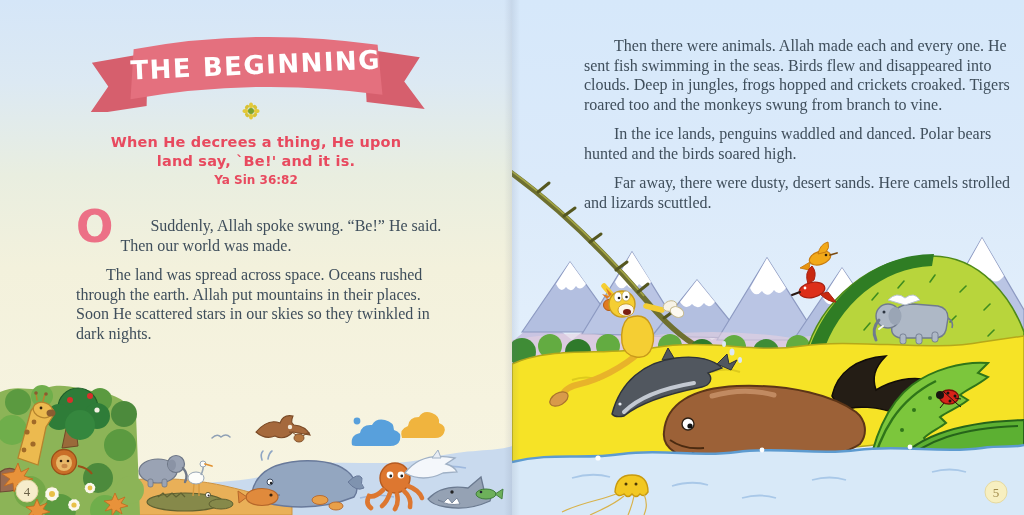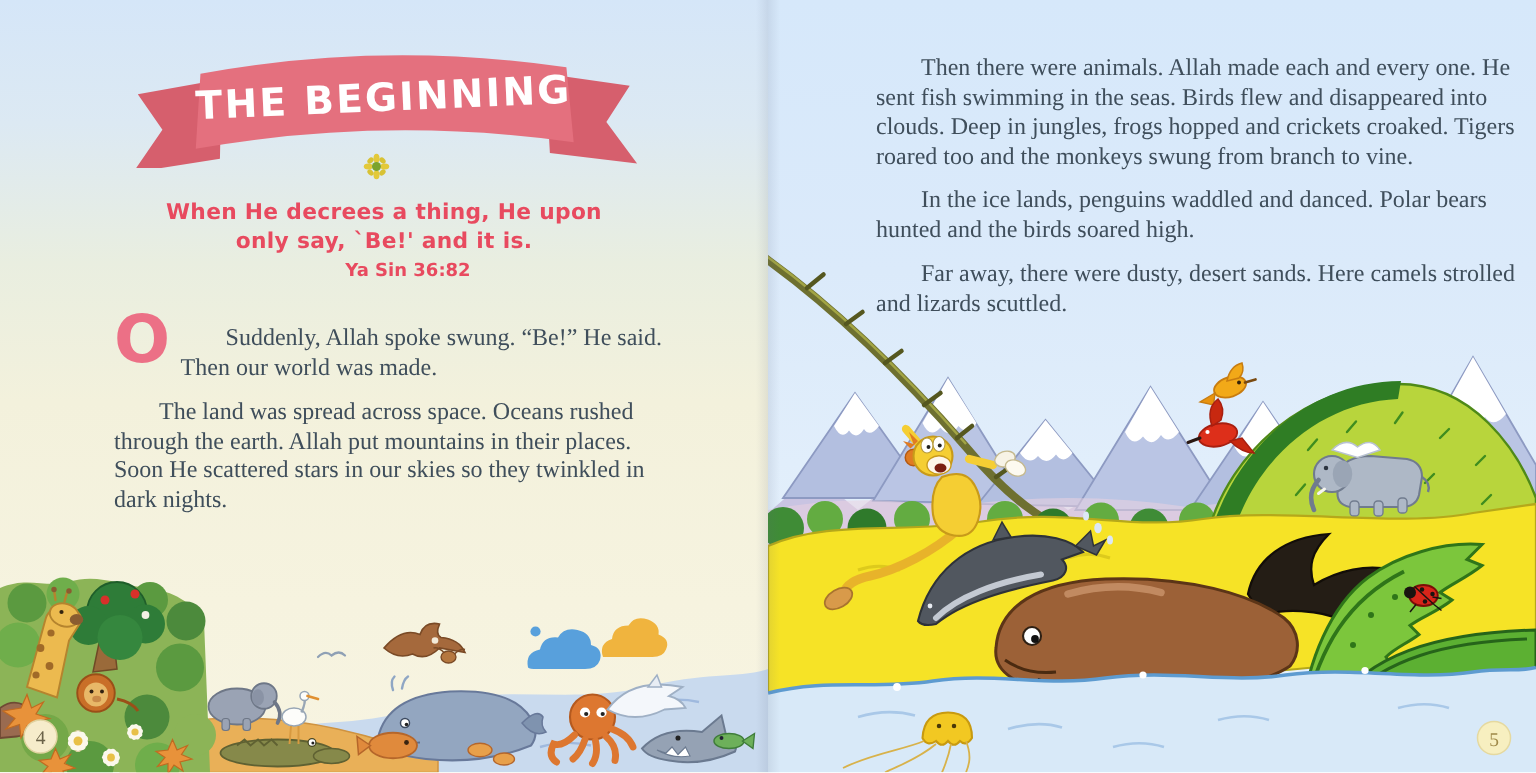--- a/index.html
+++ b/index.html
@@ -10,21 +10,21 @@
   .page.right{left:512px;background:linear-gradient(180deg,#d6e8fa 0%,#dbeafa 35%,#e1eefb 60%,#e9f3fc 100%);padding-left:48px;}
   .gutter{position:absolute;left:504px;top:0;width:16px;height:515px;pointer-events:none;
           background:linear-gradient(90deg,rgba(90,100,125,0) 0%,rgba(90,100,125,.12) 50%,rgba(90,100,125,0) 100%);}
   .banner{position:absolute;left:84px;top:26px;}
   .banner text{font-family:"DejaVu Sans",sans-serif;font-weight:bold;}
   .flower{position:absolute;left:242px;top:102px;}
   .quote{position:absolute;top:133px;left:0;width:512px;text-align:center;
          font-family:"DejaVu Sans",sans-serif;font-weight:bold;font-size:14.5px;line-height:19px;
          color:#e84a5f;letter-spacing:.2px;}
   .quote-ref{position:absolute;top:173px;left:0;width:512px;text-align:center;
-         font-family:"DejaVu Sans",sans-serif;font-weight:bold;font-size:12px;color:#e84a5f;margin-left:16px;}
+         font-family:"DejaVu Sans",sans-serif;font-weight:bold;font-size:12px;color:#e84a5f;}
   .story{position:absolute;color:#3f4e5b;font-size:16px;line-height:19.5px;}
   .story p{margin:0 0 10px 0;}
   .story p.ind{text-indent:30px;}
   .left-story{left:76px;top:206px;width:380px;}
   .right-story{left:72px;top:36px;width:430px;}
   .dropcap{float:left;font-family:"DejaVu Sans",sans-serif;font-weight:bold;font-size:44px;
            line-height:36px;color:#ec7086;padding:3px 7px 0 0;}
   .scene{position:absolute;left:0;top:0;width:512px;height:515px;pointer-events:none;}
   .pagenum{font-family:"Liberation Serif",serif;}
 </style>
@@ -55,21 +55,21 @@
         <ellipse cx="5" cy="5" rx="2.4" ry="1.7" transform="rotate(-45 5 5)" fill="#d8c234"></ellipse>
         <ellipse cx="13" cy="13" rx="2.4" ry="1.7" transform="rotate(-45 13 13)" fill="#d8c234"></ellipse>
         <ellipse cx="13" cy="5" rx="2.4" ry="1.7" transform="rotate(45 13 5)" fill="#d8c234"></ellipse>
         <ellipse cx="5" cy="13" rx="2.4" ry="1.7" transform="rotate(45 5 13)" fill="#d8c234"></ellipse>
         <circle cx="9" cy="9" r="3" fill="#7ba32e"></circle>
       </g>
     </svg>
 
     <div class="quote">
       <div>When He decrees a thing, He upon</div>
-      <div>only say, `Be!' and it is.</div>
+      <div>land say, `Be!' and it is.</div>
     </div>
     <div class="quote-ref">Ya Sin 36:82</div>
 
     <div class="story left-story">
       <p><span class="dropcap">O</span></p>
       <p class="ind">Suddenly, Allah spoke swung. “Be!” He said. Then our world was made.</p>
       <p class="ind">The land was spread across space. Oceans rushed through the earth. Allah put mountains in their places. Soon He scattered stars in our skies so they twinkled in dark nights.</p>
     </div>
 
     <svg class="scene" viewBox="0 0 512 515">

